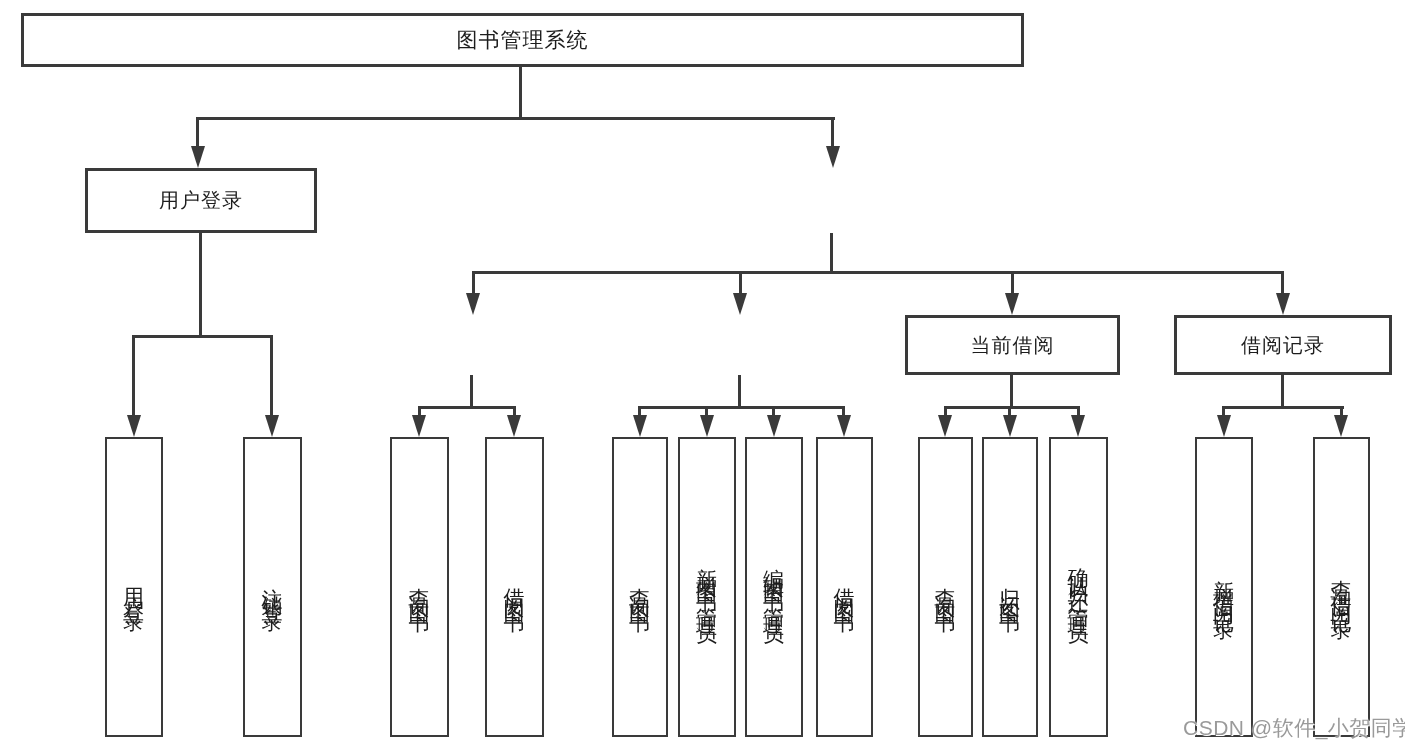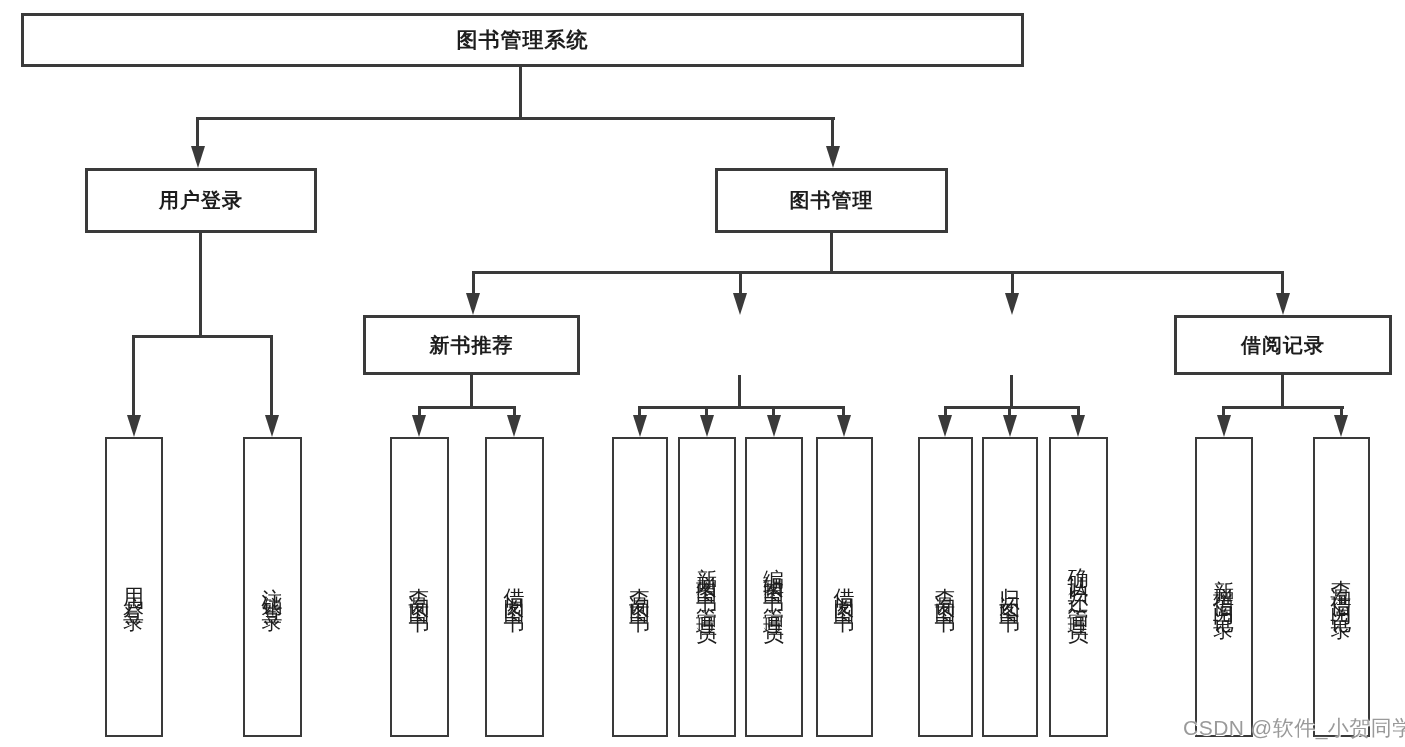--- a/index.html
+++ b/index.html
@@ -8,21 +8,21 @@
     font-family:"Liberation Sans","DejaVu Sans",sans-serif;
     color:#1d1d1d;
   }
   .canvas{position:absolute;left:0;top:0;width:1405px;height:747px;background:#ffffff;}
   .box{
     position:absolute;background:#ffffff;border:3px solid #3a3a3a;
     box-sizing:border-box;display:flex;align-items:center;justify-content:center;
     z-index:2;
   }
   .box.leaf{border-width:2.5px;}
-  .hlabel{font-size:20px;letter-spacing:1px;white-space:nowrap;font-weight:bold;}
+  .hlabel{font-size:20px;letter-spacing:1px;white-space:nowrap;}
   .root-label{font-size:21px;}
   .vlabel{
     writing-mode:vertical-rl;text-orientation:mixed;
     font-size:21px;letter-spacing:8px;line-height:1;white-space:nowrap;
   }
   .line{position:absolute;background:#3a3a3a;z-index:1;}
   .arrow{
     position:absolute;width:0;height:0;z-index:1;
     border-left:7px solid transparent;border-right:7px solid transparent;
     border-top:22px solid #3a3a3a;
@@ -97,26 +97,23 @@
   <div class="line" style="left:1340px;top:406px;width:3px;height:14px;"></div>
   <div class="arrow" style="left:1334px;top:415px;"></div>
 
   <div class="box" style="left:21px;top:13px;width:1003px;height:54px;">
     <span class="hlabel root-label">图书管理系统</span>
   </div>
 
   <div class="box" style="left:85px;top:168px;width:232px;height:65px;">
     <span class="hlabel">用户登录</span>
   </div>
-  <div class="box" style="left:715px;top:168px;width:233px;height:65px;">
-    <span class="hlabel">图书管理</span>
-  </div>
 
-  <div class="box" style="left:363px;top:315px;width:217px;height:60px;">
-    <span class="hlabel">新书推荐</span>
+  <div class="box" style="left:905px;top:315px;width:215px;height:60px;">
+    <span class="hlabel">当前借阅</span>
   </div>
   <div class="box" style="left:1174px;top:315px;width:218px;height:60px;">
     <span class="hlabel">借阅记录</span>
   </div>
 
   <div class="box leaf" style="left:105px;top:437px;width:58px;height:300px;">
     <span class="vlabel">用户登录</span>
   </div>
   <div class="box leaf" style="left:243px;top:437px;width:59px;height:300px;">
     <span class="vlabel">注销登录</span>

